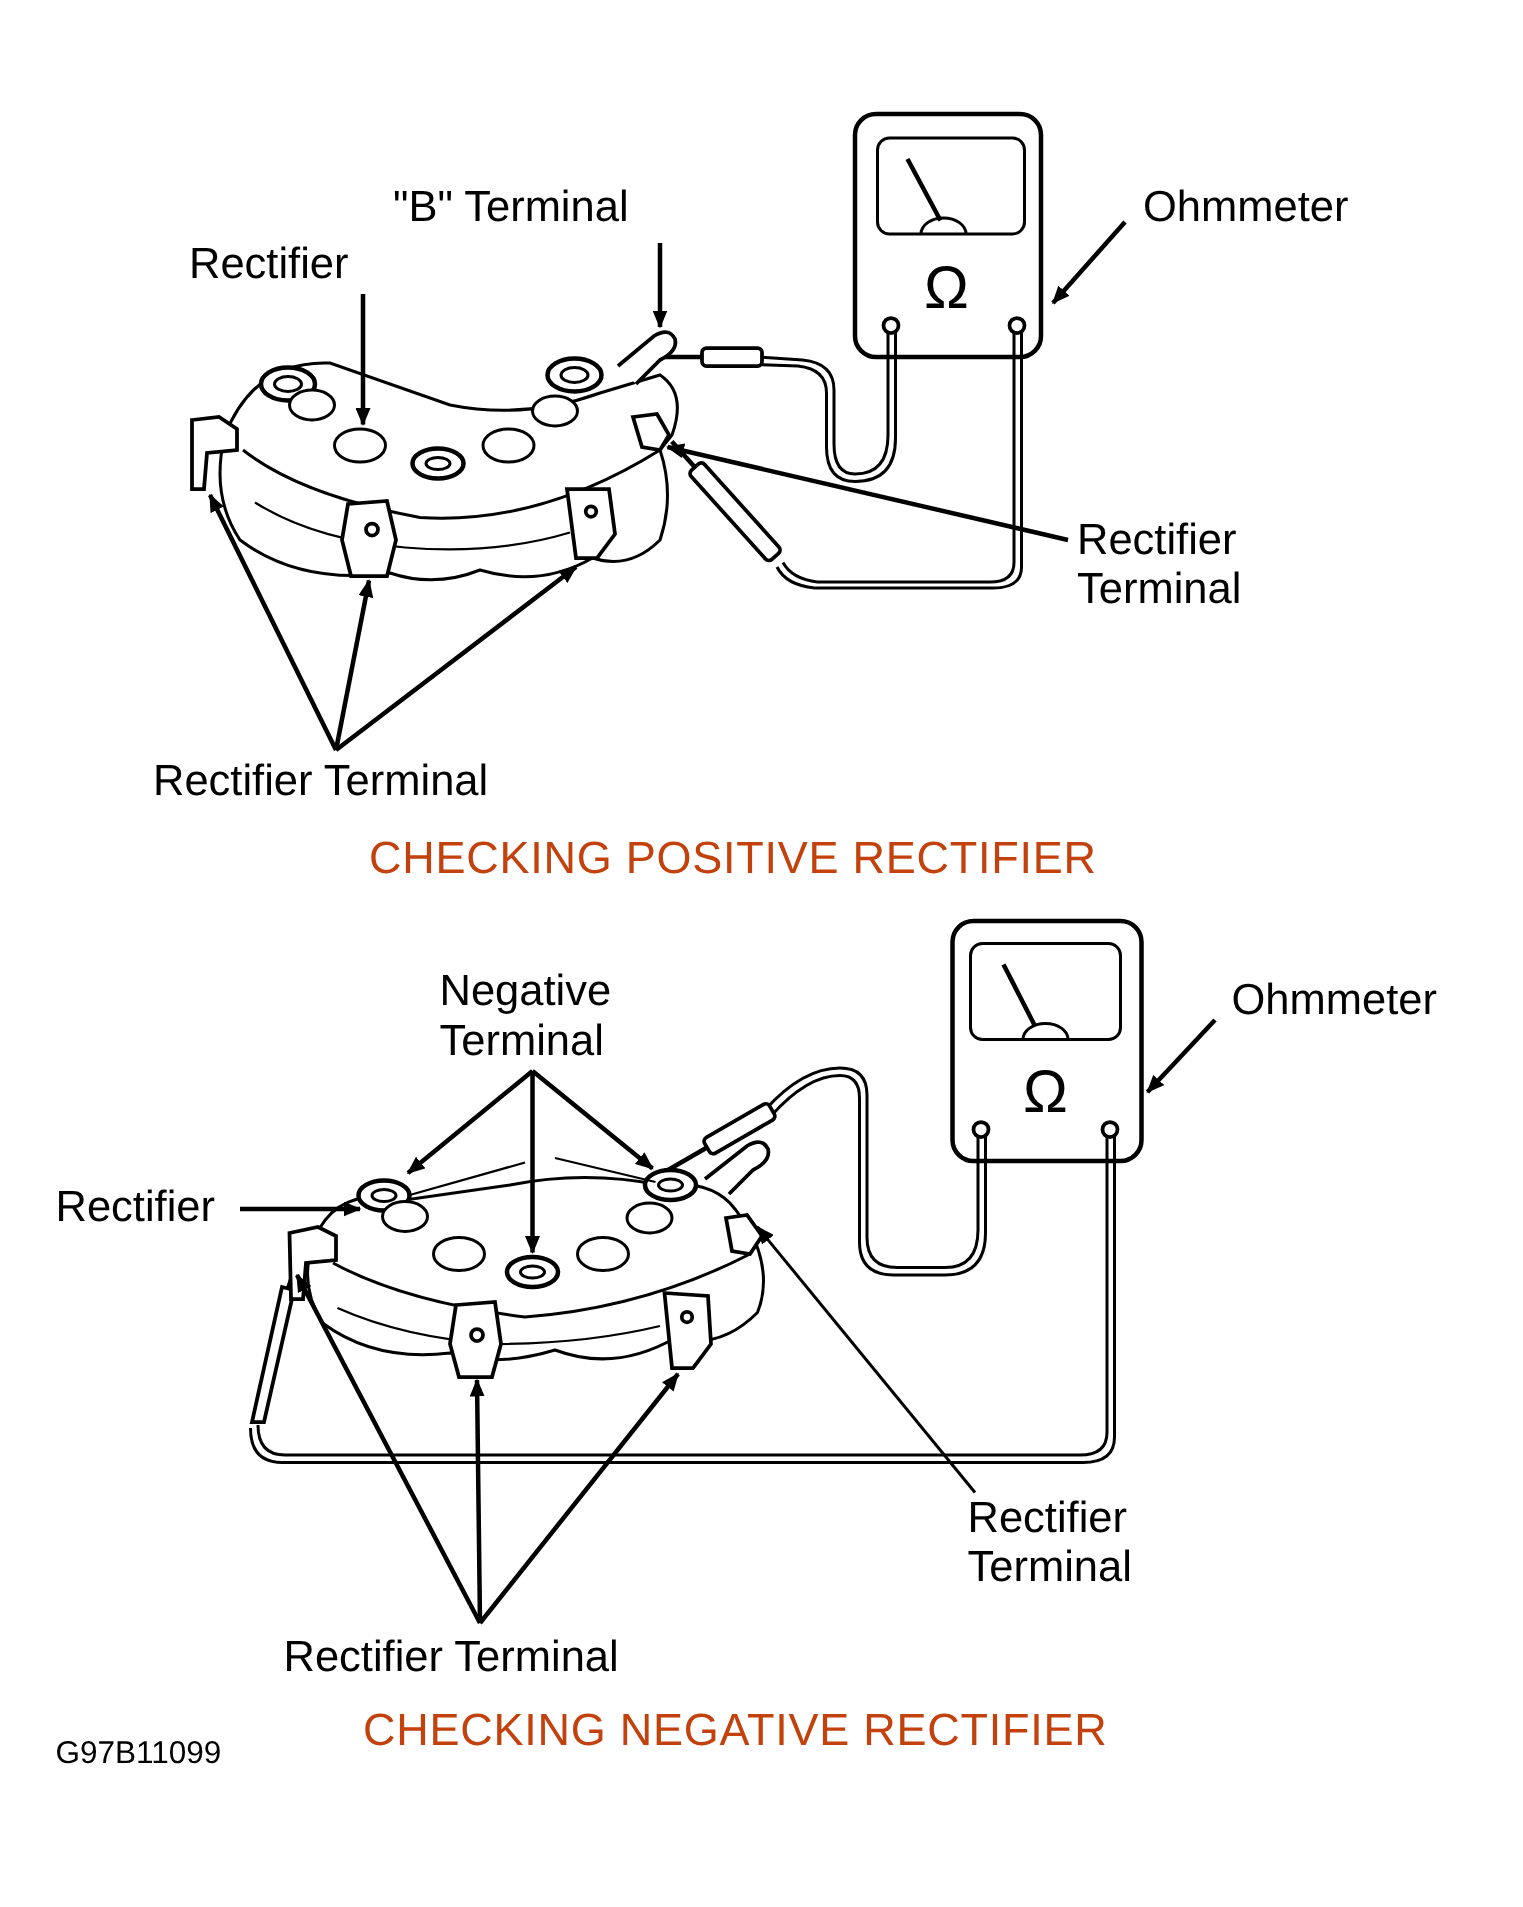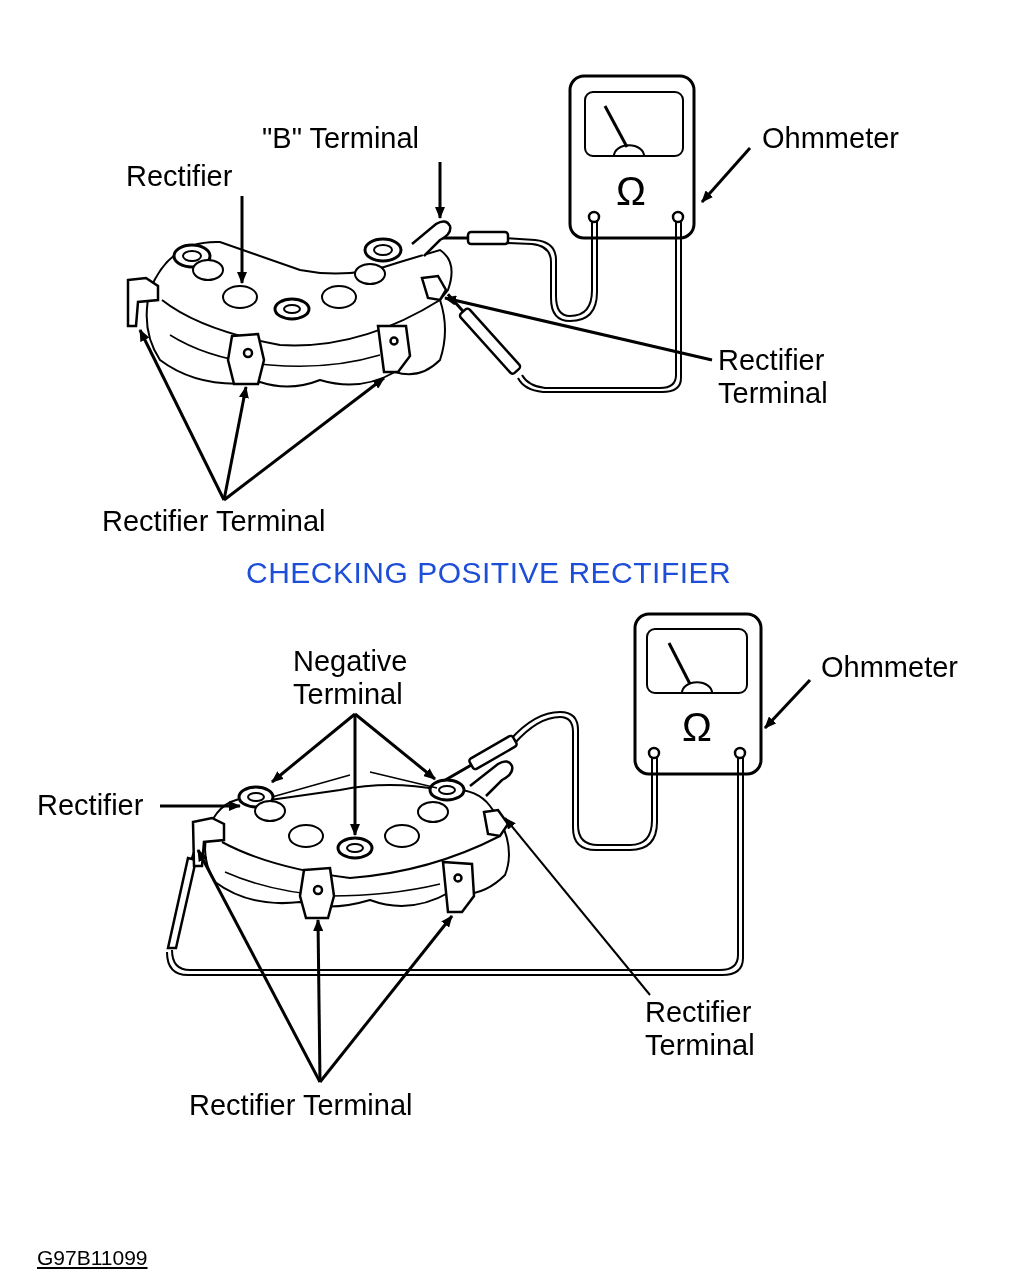--- a/index.html
+++ b/index.html
@@ -1,19 +1,19 @@
 <!DOCTYPE html>
 <html><head>
 <meta charset="utf-8">
 <style>
   html, body { margin: 0; padding: 0; background: #ffffff; }
   body { width: 1015px; height: 1271px; position: relative; overflow: hidden; font-family: "Liberation Sans", sans-serif; color: #000; }
   #stage { position: absolute; left: 0; top: 0; width: 1015px; height: 1271px; }
   .lbl { position: absolute; font-family: "Liberation Sans", sans-serif; font-size: 29px; line-height: 32px; color: #000; white-space: nowrap; }
-  .cap { position: absolute; font-family: "Liberation Sans", sans-serif; font-size: 30px; line-height: 32px; letter-spacing: 0.5px; color: #1d4ed8; white-space: nowrap; }
+  .cap { position: absolute; font-family: "Liberation Sans", sans-serif; font-size: 30px; line-height: 32px; letter-spacing: 0.5px; color: #c2410c; white-space: nowrap; }
   .code { position: absolute; font-family: "Liberation Sans", sans-serif; font-size: 21px; color: #000; }
   svg text { font-family: "Liberation Sans", sans-serif; }
 </style>
 </head>
 <body>
 
 <div id="stage">
 <svg width="1015" height="1271" viewBox="0 0 1015 1271" xmlns="http://www.w3.org/2000/svg">
   <defs>
     <marker id="ah" viewBox="0 0 12 10" refX="11" refY="5" markerWidth="12" markerHeight="10" markerUnits="userSpaceOnUse" orient="auto">
@@ -168,15 +168,16 @@
 <div class="cap" style="left:246px; top:557px;">CHECKING POSITIVE RECTIFIER</div>
 
 
 <div class="lbl" style="left:293px; top:645px;text-align:right;">Negative</div>
 <div class="lbl" style="left:293px; top:678px;">Terminal</div>
 <div class="lbl" style="left:37px; top:789px;">Rectifier</div>
 <div class="lbl" style="left:821px; top:651px;">Ohmmeter</div>
 <div class="lbl" style="left:645px; top:996px;">Rectifier</div>
 <div class="lbl" style="left:645px; top:1029px;">Terminal</div>
 <div class="lbl" style="left:189px; top:1089px;">Rectifier Terminal</div>
+<div class="cap" style="left:242px; top:1138px;">CHECKING NEGATIVE RECTIFIER</div>
 
-<div class="code" style="left:37px; top:1246px;text-decoration:underline;">G97B11099</div>
+<div class="code" style="left:37px; top:1157px;">G97B11099</div>
 </div>
 
 </body></html>

